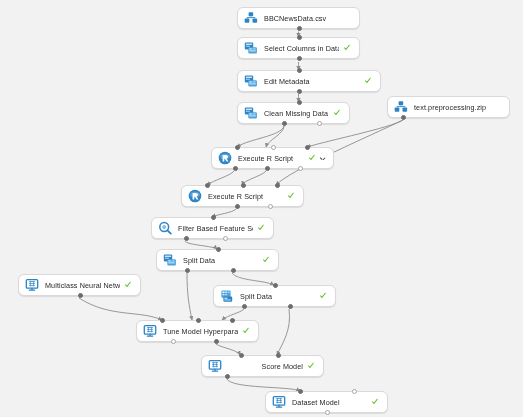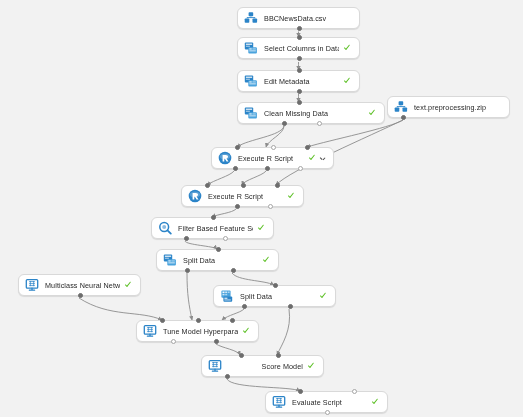--- a/index.html
+++ b/index.html
@@ -186,38 +186,38 @@
             <rect x="8.4" y="7.4" width="3.4" height="1.1" fill="#ffffff" opacity="0.55"></rect>
             <rect x="5.3" y="9.3" width="6.5" height="1.1" fill="#ffffff" opacity="0.7"></rect>
           </svg></span>
         <span class="node-label">Select Columns in Dataset</span>
         <span class="node-status">
           <span class="check"></span>
         </span>
         <span class="port filled" style="left: 59px; top: -3px;"></span>
         <span class="port filled" style="left: 59px; bottom: -3px;"></span>
       </div>
-      <div class="node" style="left: 237px; top: 70px; width: 123px;">
+      <div class="node" style="left: 237px; top: 70px; width: 144px;">
         <span class="node-icon"><svg width="14" height="14" viewBox="0 0 14 14">
             <rect x="0.8" y="1.4" width="8.4" height="7" rx="1" fill="#2b84c8"></rect>
             <rect x="1.9" y="2.6" width="6.2" height="1.3" fill="#ffffff" opacity="0.85"></rect>
             <rect x="1.9" y="4.7" width="4" height="1.1" fill="#ffffff" opacity="0.6"></rect>
             <rect x="4.3" y="6.3" width="8.6" height="6.3" rx="1" fill="#4aa3dd"></rect>
             <rect x="5.3" y="7.4" width="2.4" height="1.1" fill="#ffffff" opacity="0.9"></rect>
             <rect x="8.4" y="7.4" width="3.4" height="1.1" fill="#ffffff" opacity="0.55"></rect>
             <rect x="5.3" y="9.3" width="6.5" height="1.1" fill="#ffffff" opacity="0.7"></rect>
           </svg></span>
         <span class="node-label">Edit Metadata</span>
         <span class="node-status">
           <span class="check"></span>
         </span>
         <span class="port filled" style="left: 59px; top: -3px;"></span>
         <span class="port filled" style="left: 59px; bottom: -3px;"></span>
       </div>
-      <div class="node" style="left: 237px; top: 102px; width: 148px;">
+      <div class="node" style="left: 237px; top: 102px; width: 113px;">
         <span class="node-icon"><svg width="14" height="14" viewBox="0 0 14 14">
             <rect x="0.8" y="1.4" width="8.4" height="7" rx="1" fill="#2b84c8"></rect>
             <rect x="1.9" y="2.6" width="6.2" height="1.3" fill="#ffffff" opacity="0.85"></rect>
             <rect x="1.9" y="4.7" width="4" height="1.1" fill="#ffffff" opacity="0.6"></rect>
             <rect x="4.3" y="6.3" width="8.6" height="6.3" rx="1" fill="#4aa3dd"></rect>
             <rect x="5.3" y="7.4" width="2.4" height="1.1" fill="#ffffff" opacity="0.9"></rect>
             <rect x="8.4" y="7.4" width="3.4" height="1.1" fill="#ffffff" opacity="0.55"></rect>
             <rect x="5.3" y="9.3" width="6.5" height="1.1" fill="#ffffff" opacity="0.7"></rect>
           </svg></span>
         <span class="node-label">Clean Missing Data</span>
@@ -370,21 +370,21 @@
         <span class="port filled" style="left: 73.76px; top: -3px;"></span>
         <span class="port filled" style="left: 23.33px; bottom: -3px;"></span>
       </div>
       <div class="node" style="left: 265px; top: 391px; width: 123px;">
         <span class="node-icon"><svg width="14" height="14" viewBox="0 0 14 14">
             <rect x="1.3" y="1.6" width="11.4" height="8.6" rx="1" fill="none" stroke="#2b84c8" stroke-width="1.3"></rect>
             <path d="M4.2 3.6 h5.6 M4.2 5.6 h5.6 M4.2 7.6 h5.6" stroke="#2b84c8" stroke-width="1" opacity="0.75"></path>
             <path d="M5.3 3.0 v5.2 M8.7 3.0 v5.2" stroke="#2b84c8" stroke-width="1" opacity="0.75"></path>
             <path d="M7 10.2 v1.7 M4.4 12.2 h5.2" stroke="#2b84c8" stroke-width="1.3" stroke-linecap="round"></path>
           </svg></span>
-        <span class="node-label">Evaluate Script</span>
+        <span class="node-label">Dataset Model</span>
         <span class="node-status">
           <span class="check"></span>
         </span>
         <span class="port filled" style="left: 31.94px; top: -3px;"></span>
         <span class="port empty" style="left: 86.06px; top: -3px;"></span>
         <span class="port empty" style="left: 59px; bottom: -3px;"></span>
       </div>
     </div>
 </div>
 

